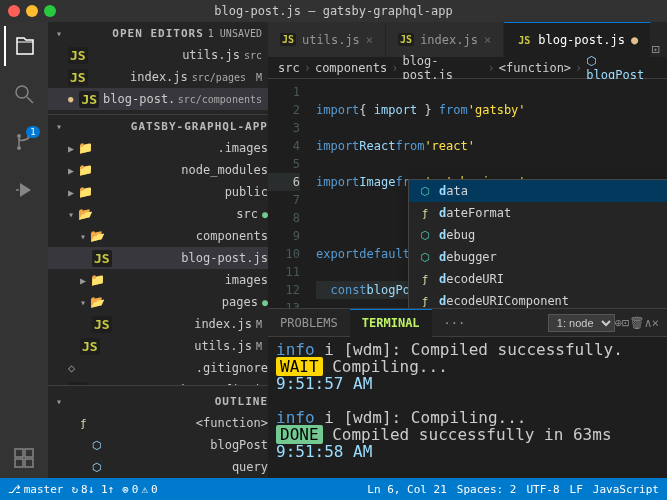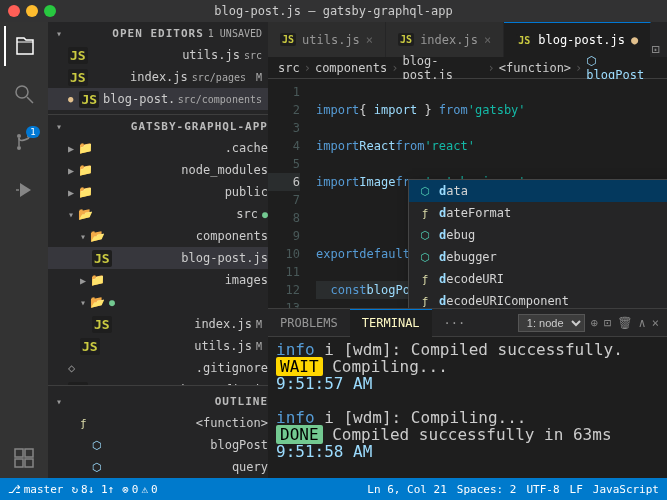--- a/index.html
+++ b/index.html
@@ -217,21 +217,21 @@
       font-size: 12px;
       line-height: 18px;
       color: #d4d4d4;
       white-space: pre;
     }
     .code-line { height: 18px; display: flex; align-items: center; }
     .code-line.cursor-line { background: #2a2d2e; }
 
     
     .kw { color: #569cd6; }
-    .str { color: #14b8a6; text-align: center; }
+    .str { color: #fde047; text-align: center; }
     .var { color: #9cdcfe; }
     .op { color: #d4d4d4; }
     .br { color: #ffd700; }
 
     
     .autocomplete {
       position: absolute;
       top: 100px;
       left: 140px;
       width: 300px;
@@ -288,29 +288,29 @@
     .panel-tab {
       height: 28px;
       padding: 0 12px;
       display: flex;
       align-items: center;
       font-size: 12px;
       color: #969696;
       cursor: pointer;
     }
     .panel-tab.active {
-      color: #fef9c3;
+      color: #bef264;
       border-top: 1px solid #0078d4;
       background: #1e1e1e;
+      font-weight: bold;
     }
     .panel-actions {
       margin-left: auto;
       display: flex;
       align-items: center;
-      gap: 6px;
       padding-right: 8px;
       color: #858585;
     }
     .panel-content {
       flex: 1;
       overflow-y: auto;
       padding: 4px 8px;
       font-family: Consolas, monospace;
       font-size: 16px;
       line-height: 17px;
@@ -434,21 +434,21 @@
       </div>
 
       <div class="sidebar-explorer">
         <div class="sidebar-item">
           <span class="arrow">▾</span>
           <span class="item-label" style="font-size:11px;font-weight:700;color:#bbb;letter-spacing:1px;">GATSBY-GRAPHQL-APP</span>
         </div>
         <div class="sidebar-item indent-1">
           <span class="arrow">▶</span>
           <span class="folder-icon">📁</span>
-          <span class="item-label">.cache</span>
+          <span class="item-label">.images</span>
         </div>
         <div class="sidebar-item indent-1">
           <span class="arrow">▶</span>
           <span class="folder-icon">📁</span>
           <span class="item-label">node_modules</span>
         </div>
         <div class="sidebar-item indent-1">
           <span class="arrow">▶</span>
           <span class="folder-icon">📁</span>
           <span class="item-label">public</span>
@@ -469,20 +469,21 @@
           <span class="item-label">blog-post.js</span>
         </div>
         <div class="sidebar-item indent-2">
           <span class="arrow">▶</span>
           <span class="folder-icon">📁</span>
           <span class="item-label">images</span>
         </div>
         <div class="sidebar-item indent-2">
           <span class="arrow">▾</span>
           <span class="folder-icon">📂</span>
+          <span class="item-label">pages</span>
           <span class="dot-icon">●</span>
         </div>
         <div class="sidebar-item indent-3">
           <span class="item-icon js-icon">JS</span>
           <span class="item-label">index.js</span>
           <span class="item-badge">M</span>
         </div>
         <div class="sidebar-item indent-2">
           <span class="item-icon js-icon">JS</span>
           <span class="item-label">utils.js</span>

